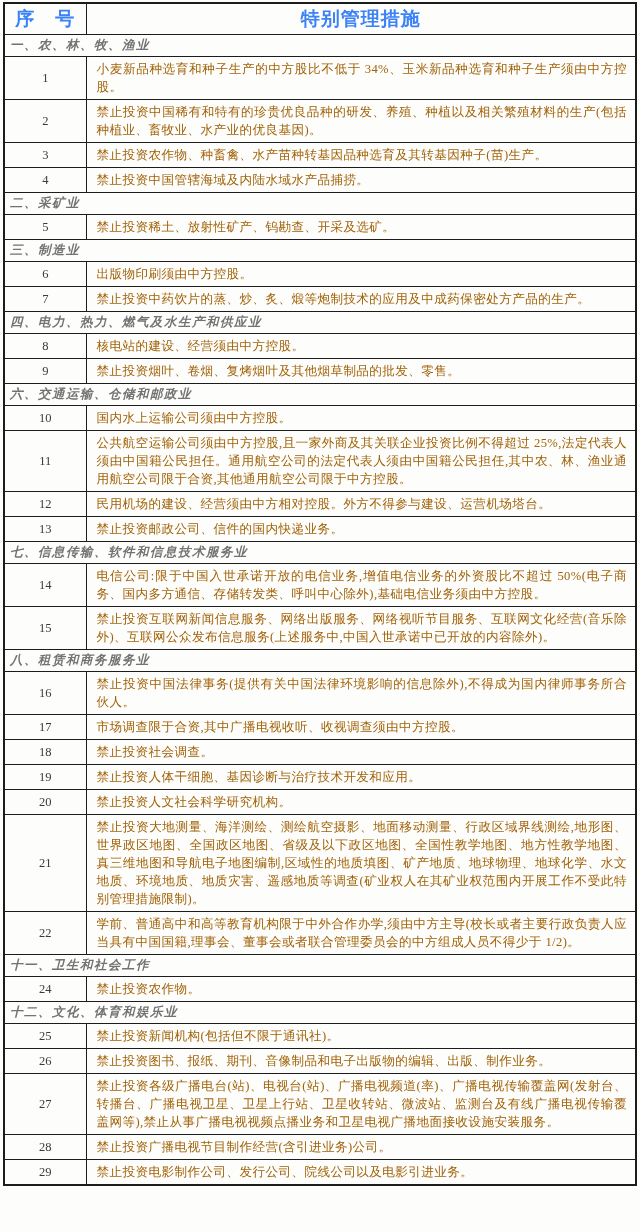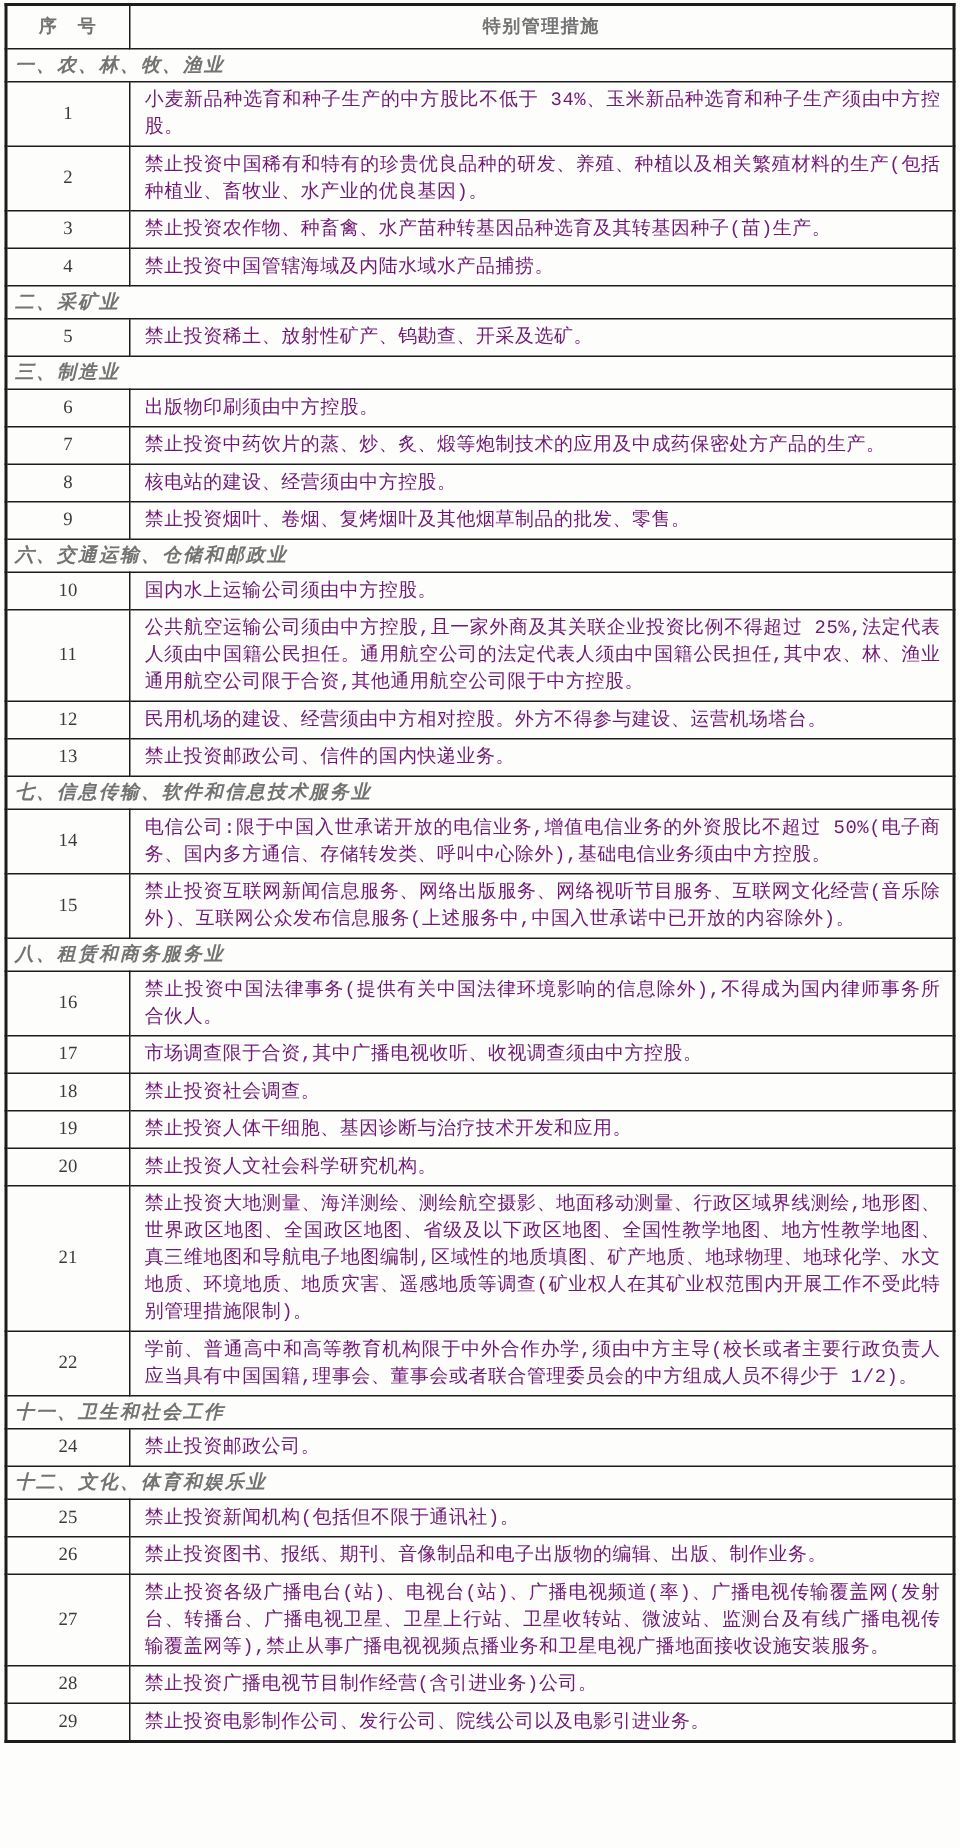--- a/index.html
+++ b/index.html
@@ -22,23 +22,23 @@
     table-layout: fixed;
     border: 2px solid #1c1c1c;
   }
   table.measures td, table.measures th {
     border: 1px solid #1c1c1c;
     vertical-align: middle;
     box-sizing: border-box;
   }
   col.c-no { width: 82px; }
   th.h-no, th.h-measure {
-    font-size: 12px;
+    font-size: 19px;
     font-weight: bold;
-    color: #737373;
+    color: #3b82f6;
     text-align: center;
     height: 29px;
     padding: 2px 4px;
     letter-spacing: 1px;
   }
   td.sec {
     font-size: 12.5px;
     font-style: italic;
     font-weight: bold;
     color: #737373;
@@ -48,27 +48,26 @@
   }
   td.no {
     font-size: 12.5px;
     color: #3a3a3a;
     text-align: center;
     padding: 2px;
     font-family: "Liberation Serif", "DejaVu Serif", serif;
   }
   td.measure {
     font-size: 12.6px;
-    color: #701a75;
+    color: #a16207;
     line-height: 18px;
     padding: 3px 8px 3px 10px;
     text-align: justify;
     text-align-last: left;
     letter-spacing: 0.4px;
-    font-family: Liberation Mono, monospace;
   }
 </style>
 </head>
 <body>
 
 <div class="page">
   <table class="measures">
     <colgroup>
       <col class="c-no">
       <col class="c-measure">
@@ -112,20 +111,23 @@
         </tr>
         <tr>
           <td class="no">6</td>
           <td class="measure">出版物印刷须由中方控股。</td>
         </tr>
         <tr>
           <td class="no">7</td>
           <td class="measure">禁止投资中药饮片的蒸、炒、炙、煅等炮制技术的应用及中成药保密处方产品的生产。</td>
         </tr>
         <tr>
+          <td class="sec" colspan="2">四、电力、热力、燃气及水生产和供应业</td>
+        </tr>
+        <tr>
           <td class="no">8</td>
           <td class="measure">核电站的建设、经营须由中方控股。</td>
         </tr>
         <tr>
           <td class="no">9</td>
           <td class="measure">禁止投资烟叶、卷烟、复烤烟叶及其他烟草制品的批发、零售。</td>
         </tr>
         <tr>
           <td class="sec" colspan="2">六、交通运输、仓储和邮政业</td>
         </tr>
@@ -185,21 +187,21 @@
         </tr>
         <tr>
           <td class="no">22</td>
           <td class="measure">学前、普通高中和高等教育机构限于中外合作办学,须由中方主导(校长或者主要行政负责人应当具有中国国籍,理事会、董事会或者联合管理委员会的中方组成人员不得少于 1/2)。</td>
         </tr>
         <tr>
           <td class="sec" colspan="2">十一、卫生和社会工作</td>
         </tr>
         <tr>
           <td class="no">24</td>
-          <td class="measure">禁止投资邮政公司。</td>
+          <td class="measure">禁止投资农作物。</td>
         </tr>
         <tr>
           <td class="sec" colspan="2">十二、文化、体育和娱乐业</td>
         </tr>
         <tr>
           <td class="no">25</td>
           <td class="measure">禁止投资新闻机构(包括但不限于通讯社)。</td>
         </tr>
         <tr>
           <td class="no">26</td>

